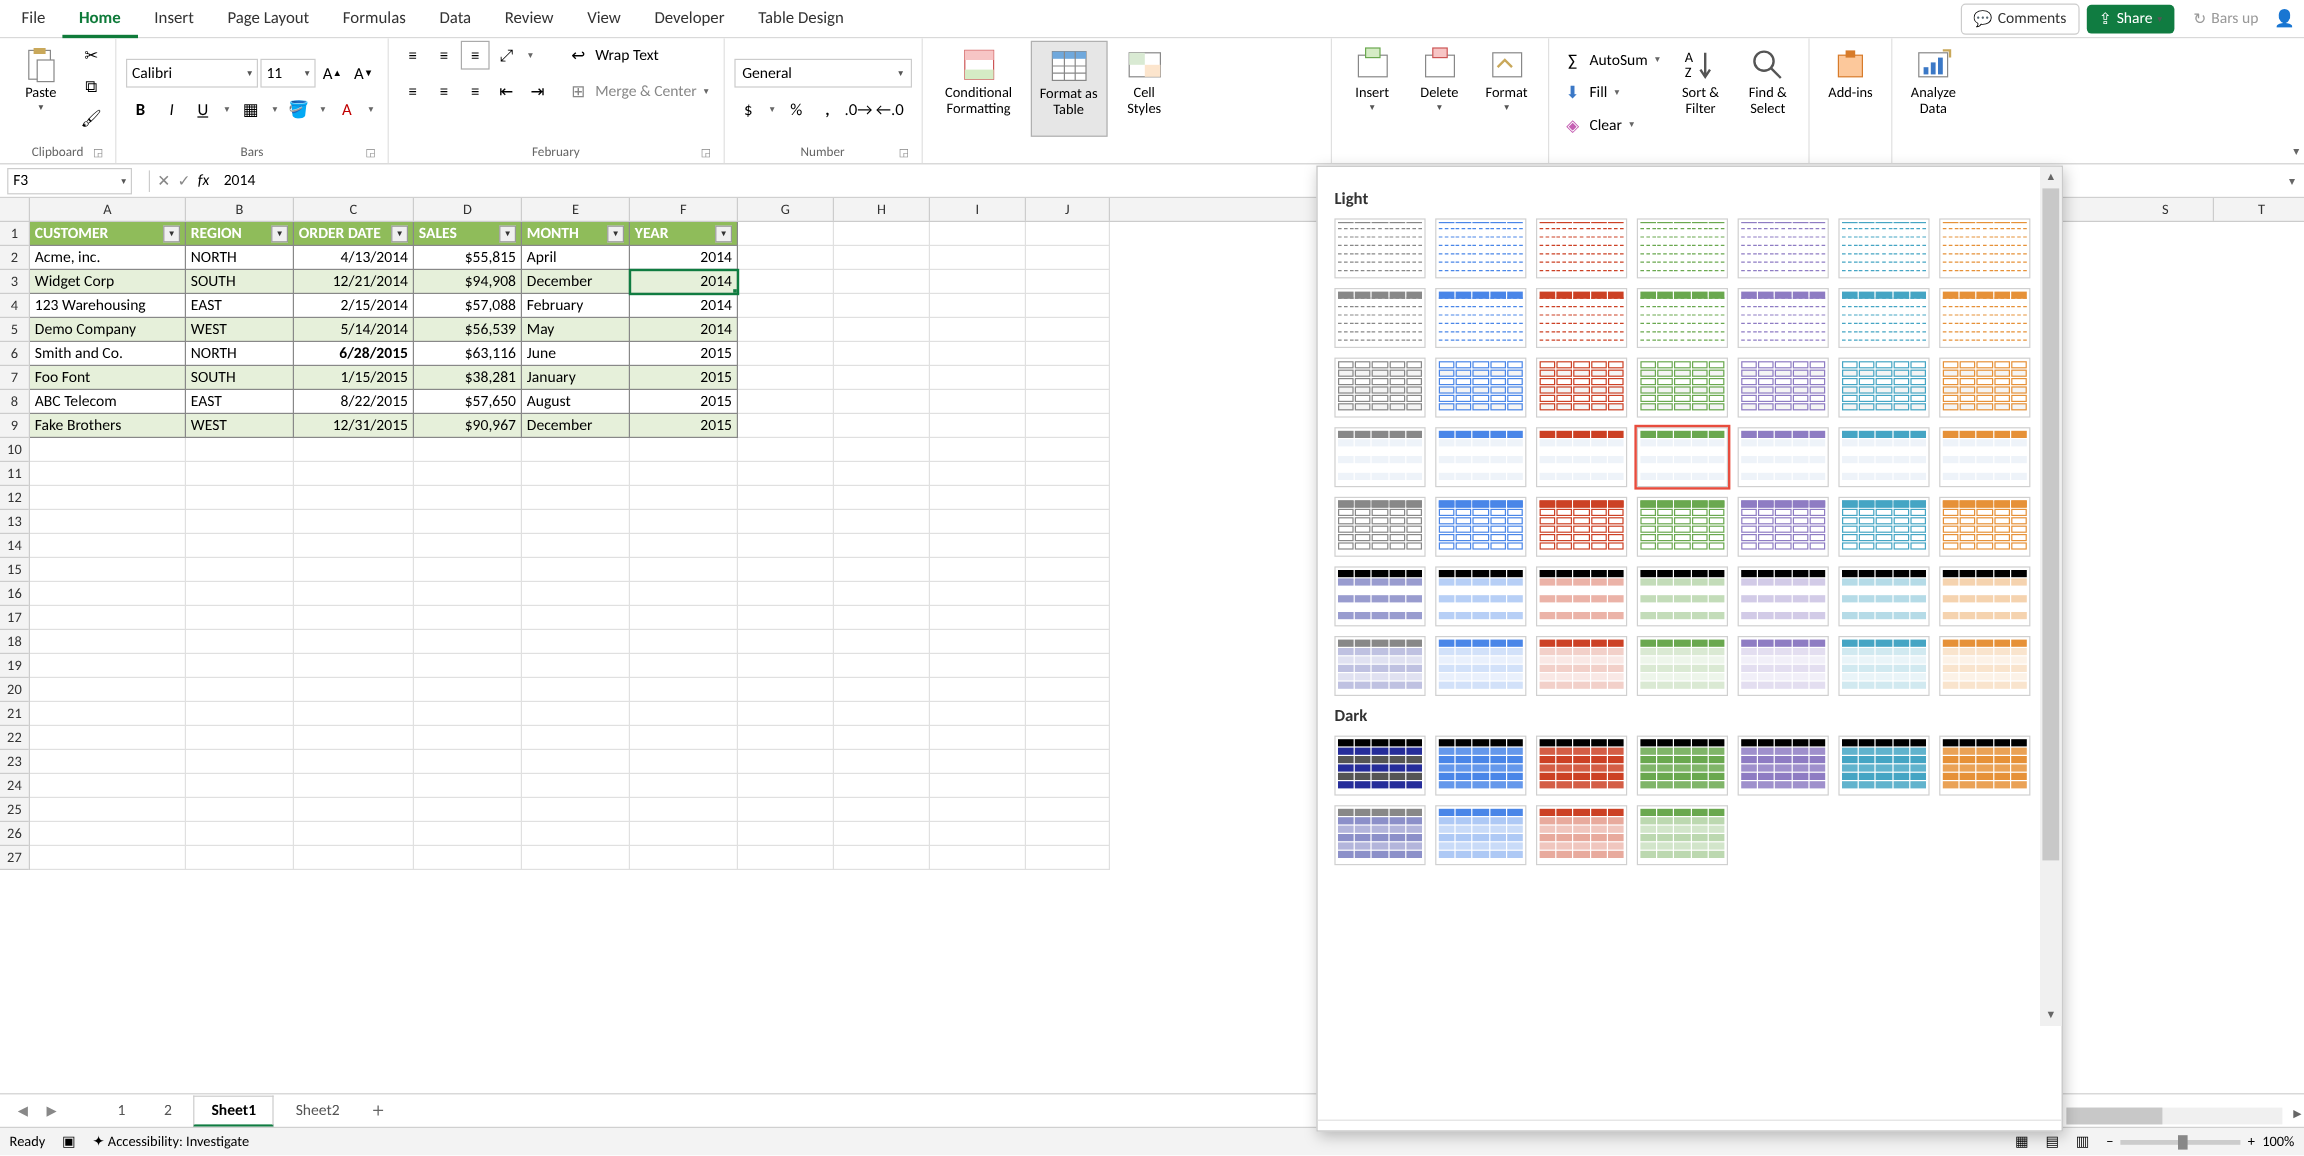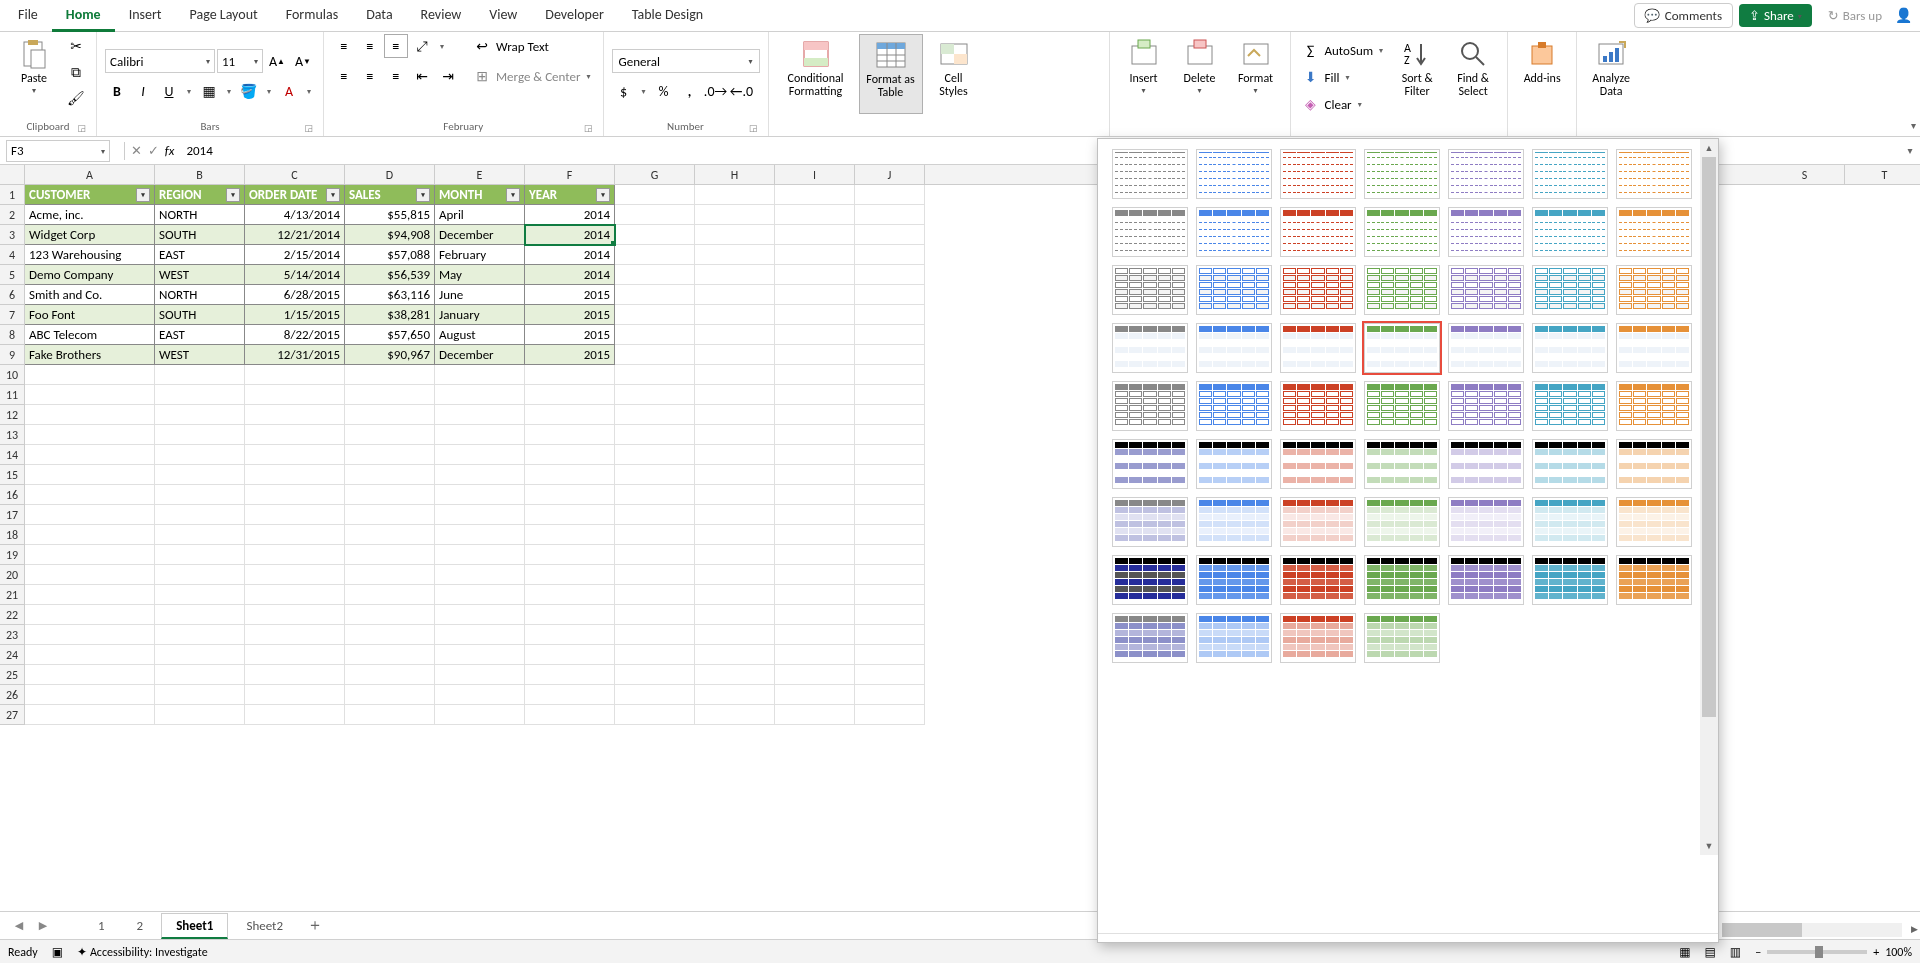--- a/index.html
+++ b/index.html
@@ -557,21 +557,21 @@
         <div class="cell tablecell band" style="width: 90px;">May</div>
         <div class="cell tablecell band num" style="width: 90px;">2014</div>
         <div class="cell" style="width: 80px;"></div>
         <div class="cell" style="width: 80px;"></div>
         <div class="cell" style="width: 80px;"></div>
         <div class="cell" style="width: 70px;"></div>
       </div>
       <div class="cellrow">
         <div class="cell tablecell" style="width: 130px;">Smith and Co.</div>
         <div class="cell tablecell" style="width: 90px;">NORTH</div>
-        <div class="cell tablecell num" style="width: 100px;">6/28/2015</div>
+        <div class="cell tablecell num" style="width: 100px; font-weight: bold;">6/28/2015</div>
         <div class="cell tablecell num" style="width: 90px;">$63,116</div>
         <div class="cell tablecell" style="width: 90px;">June</div>
         <div class="cell tablecell num" style="width: 90px;">2015</div>
         <div class="cell" style="width: 80px;"></div>
         <div class="cell" style="width: 80px;"></div>
         <div class="cell" style="width: 80px;"></div>
         <div class="cell" style="width: 70px;"></div>
       </div>
       <div class="cellrow">
         <div class="cell tablecell band" style="width: 130px;">Foo Font</div>
@@ -828,20 +828,21 @@
     </div>
 </div>
 
 <div class="gallery">
   <div class="gallery-scroll">
     <div class="up">▲</div>
     <div class="thumb"></div>
     <div class="dn" style="position:absolute;bottom:0;width:100%">▼</div>
   </div>
   <div class="gallery-inner" id="gallery-inner">
+      <h4>Light</h4>
       <div class="swrow">
         <div class="sw">
           <div class="r">
             <span style="border-bottom: 1px dashed rgb(136, 136, 136); border-top: 1px solid rgb(136, 136, 136); background: rgb(255, 255, 255);"></span>
             <span style="border-bottom: 1px dashed rgb(136, 136, 136); border-top: 1px solid rgb(136, 136, 136); background: rgb(255, 255, 255);"></span>
             <span style="border-bottom: 1px dashed rgb(136, 136, 136); border-top: 1px solid rgb(136, 136, 136); background: rgb(255, 255, 255);"></span>
             <span style="border-bottom: 1px dashed rgb(136, 136, 136); border-top: 1px solid rgb(136, 136, 136); background: rgb(255, 255, 255);"></span>
             <span style="border-bottom: 1px dashed rgb(136, 136, 136); border-top: 1px solid rgb(136, 136, 136); background: rgb(255, 255, 255);"></span>
           </div>
           <div class="r">
@@ -2998,20 +2999,21 @@
           </div>
           <div class="r">
             <span style="background: rgb(249, 228, 205);"></span>
             <span style="background: rgb(249, 228, 205);"></span>
             <span style="background: rgb(249, 228, 205);"></span>
             <span style="background: rgb(249, 228, 205);"></span>
             <span style="background: rgb(249, 228, 205);"></span>
           </div>
         </div>
       </div>
+      <h4>Dark</h4>
       <div class="swrow">
         <div class="sw">
           <div class="r">
             <span style="background: rgb(0, 0, 0);"></span>
             <span style="background: rgb(0, 0, 0);"></span>
             <span style="background: rgb(0, 0, 0);"></span>
             <span style="background: rgb(0, 0, 0);"></span>
             <span style="background: rgb(0, 0, 0);"></span>
           </div>
           <div class="r">

